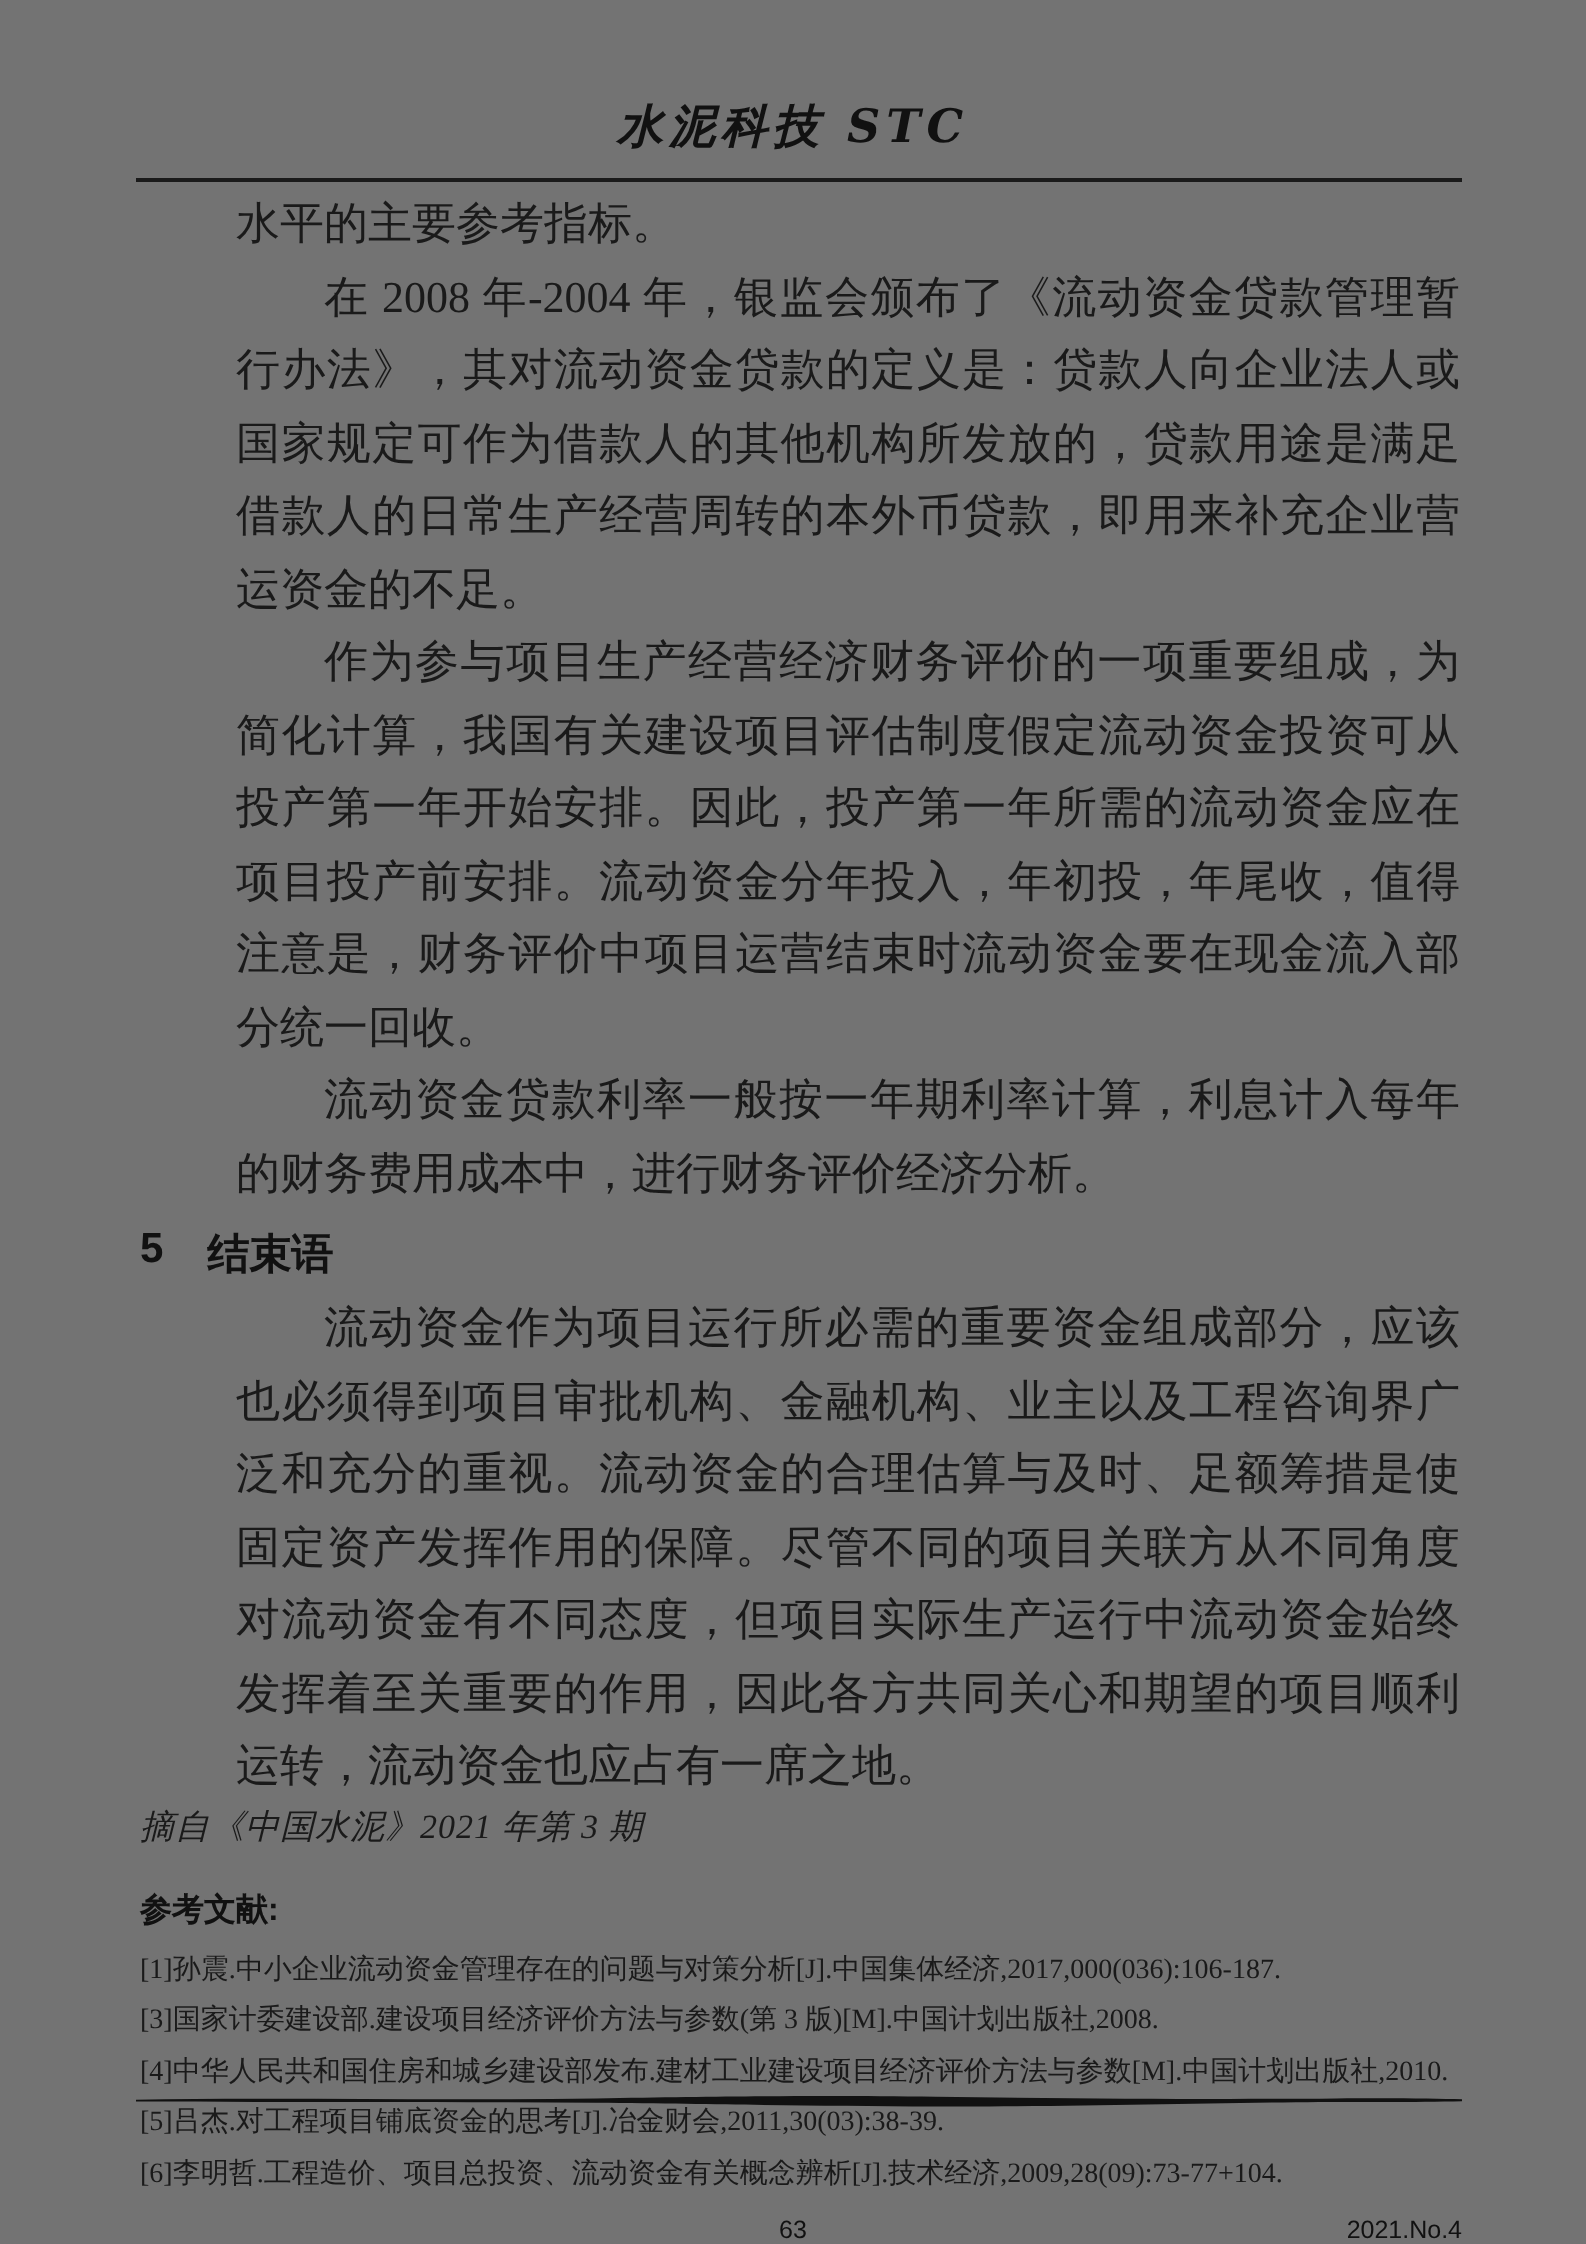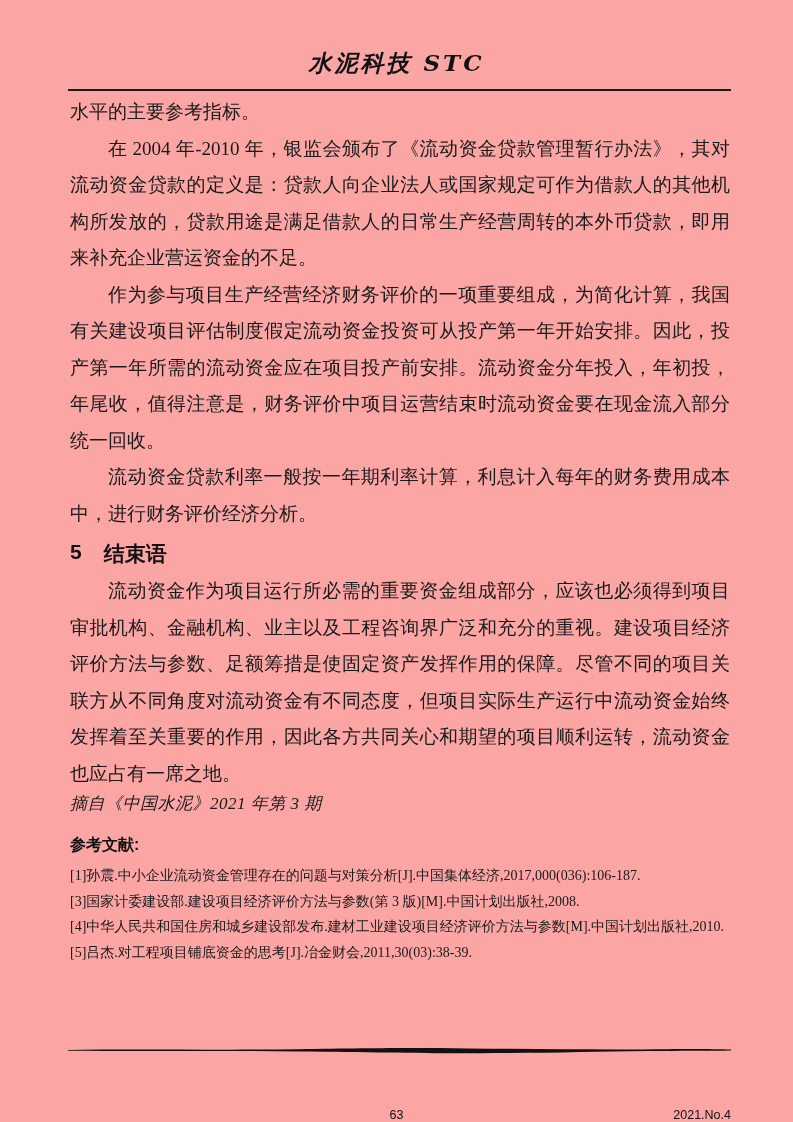--- a/index.html
+++ b/index.html
@@ -4,21 +4,21 @@
 <style>
   * { margin: 0; padding: 0; box-sizing: border-box; }
   html, body { background: #ffffff; }
   body {
     width: 793px; height: 1122px;
     position: relative;
     overflow: hidden;
     font-family: "Liberation Serif", "DejaVu Serif", serif;
     color: #1c1c1c;
   }
-  .page { position: absolute; inset: 0; background: #fca5a5; }
+  .page { position: absolute; inset: 0; background: #737373; }
 
   
   .header { position: absolute; top: 0; left: 0; right: 0; }
   .journal-title {
     margin-top: 48px;
     text-align: center;
     font-family: "DejaVu Serif", serif;
     font-style: italic;
     font-weight: bold;
     font-size: 23px;
@@ -32,25 +32,26 @@
     background: #1a1a1a;
   }
 
   
   .content {
     position: absolute;
     left: 70px; top: 94px;
     width: 660px;
   }
   .body-text {
-    font-size: 19px;
+    font-size: 22px;
     line-height: 36.5px;
     text-align: justify;
     text-justify: inter-character;
     color: #1a1a1a;
+    margin-left: 48px;
   }
   .para { text-indent: 2em; }
   .continuation { text-indent: 0; }
 
   .section-heading {
     margin: 8px 0 5px 0;
     font-family: "Liberation Sans", sans-serif;
     font-weight: bold;
     font-size: 21px;
     color: #111;
@@ -113,42 +114,43 @@
 
   <div class="header">
     <div class="journal-title">水泥科技 STC</div>
     <div class="header-rule"></div>
   </div>
 
   <div class="content">
 
     <p class="body-text continuation">水平的主要参考指标。</p>
 
-    <p class="body-text para">在 2004 年-2010 年，银监会颁布了《流动资金贷款管理暂行办法》，其对流动资金贷款的定义是：贷款人向企业法人或国家规定可作为借款人的其他机构所发放的，贷款用途是满足借款人的日常生产经营周转的本外币贷款，即用来补充企业营运资金的不足。</p>
+    <p class="body-text para">在 2008 年-2004 年，银监会颁布了《流动资金贷款管理暂行办法》，其对流动资金贷款的定义是：贷款人向企业法人或国家规定可作为借款人的其他机构所发放的，贷款用途是满足借款人的日常生产经营周转的本外币贷款，即用来补充企业营运资金的不足。</p>
 
     <p class="body-text para">作为参与项目生产经营经济财务评价的一项重要组成，为简化计算，我国有关建设项目评估制度假定流动资金投资可从投产第一年开始安排。因此，投产第一年所需的流动资金应在项目投产前安排。流动资金分年投入，年初投，年尾收，值得注意是，财务评价中项目运营结束时流动资金要在现金流入部分统一回收。</p>
 
     <p class="body-text para">流动资金贷款利率一般按一年期利率计算，利息计入每年的财务费用成本中，进行财务评价经济分析。</p>
 
     <h2 class="section-heading">
       <span class="section-number">5</span>
       <span class="section-title">结束语</span>
     </h2>
 
-    <p class="body-text para">流动资金作为项目运行所必需的重要资金组成部分，应该也必须得到项目审批机构、金融机构、业主以及工程咨询界广泛和充分的重视。建设项目经济评价方法与参数、足额筹措是使固定资产发挥作用的保障。尽管不同的项目关联方从不同角度对流动资金有不同态度，但项目实际生产运行中流动资金始终发挥着至关重要的作用，因此各方共同关心和期望的项目顺利运转，流动资金也应占有一席之地。</p>
+    <p class="body-text para">流动资金作为项目运行所必需的重要资金组成部分，应该也必须得到项目审批机构、金融机构、业主以及工程咨询界广泛和充分的重视。流动资金的合理估算与及时、足额筹措是使固定资产发挥作用的保障。尽管不同的项目关联方从不同角度对流动资金有不同态度，但项目实际生产运行中流动资金始终发挥着至关重要的作用，因此各方共同关心和期望的项目顺利运转，流动资金也应占有一席之地。</p>
 
     <p class="source-note">摘自《中国水泥》2021 年第 3 期</p>
 
     <div class="refs-heading">参考文献:</div>
 
     <ul class="ref-list">
       <li class="ref-item">[1]孙震.中小企业流动资金管理存在的问题与对策分析[J].中国集体经济,2017,000(036):106-187.</li>
       <li class="ref-item">[3]国家计委建设部.建设项目经济评价方法与参数(第 3 版)[M].中国计划出版社,2008.</li>
       <li class="ref-item">[4]中华人民共和国住房和城乡建设部发布.建材工业建设项目经济评价方法与参数[M].中国计划出版社,2010.</li>
       <li class="ref-item">[5]吕杰.对工程项目铺底资金的思考[J].冶金财会,2011,30(03):38-39.</li>
+      <li class="ref-item">[6]李明哲.工程造价、项目总投资、流动资金有关概念辨析[J].技术经济,2009,28(09):73-77+104.</li>
     </ul>
 
   </div>
 
   <svg class="footer-line" viewBox="0 0 663 10" preserveAspectRatio="none" aria-hidden="true">
     <path fill="#111111" d="M0,4.9
          C 70,3.6 150,5.4 230,4.2
          C 300,3.2 340,2.6 400,3.4
          C 470,4.2 540,4.8 600,4.2
          C 630,3.9 650,4.3 663,4.6

